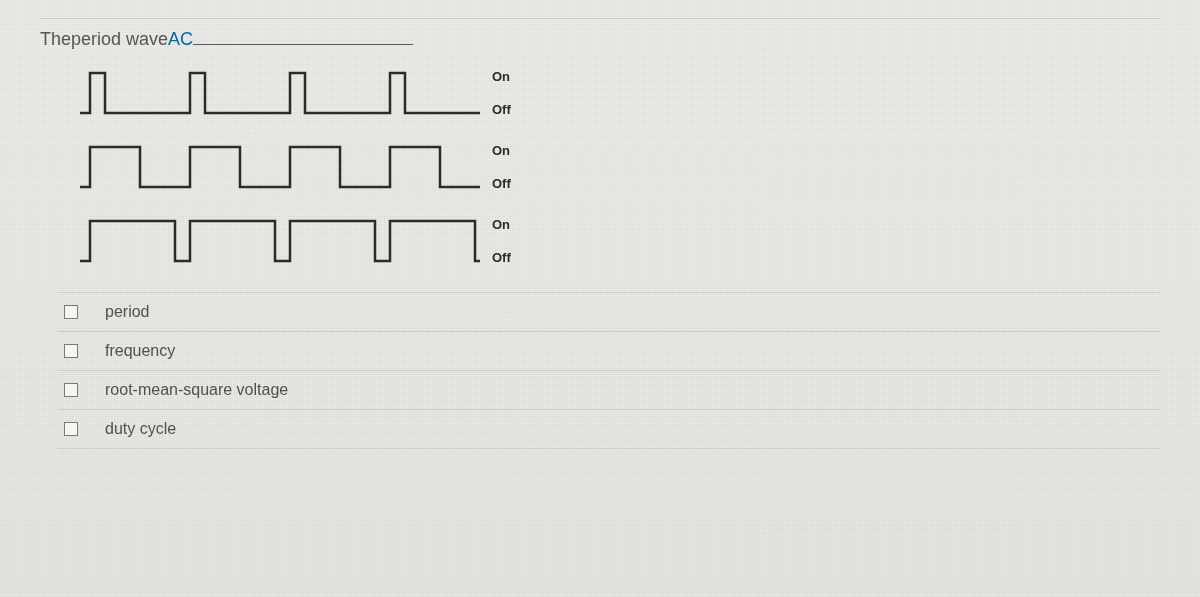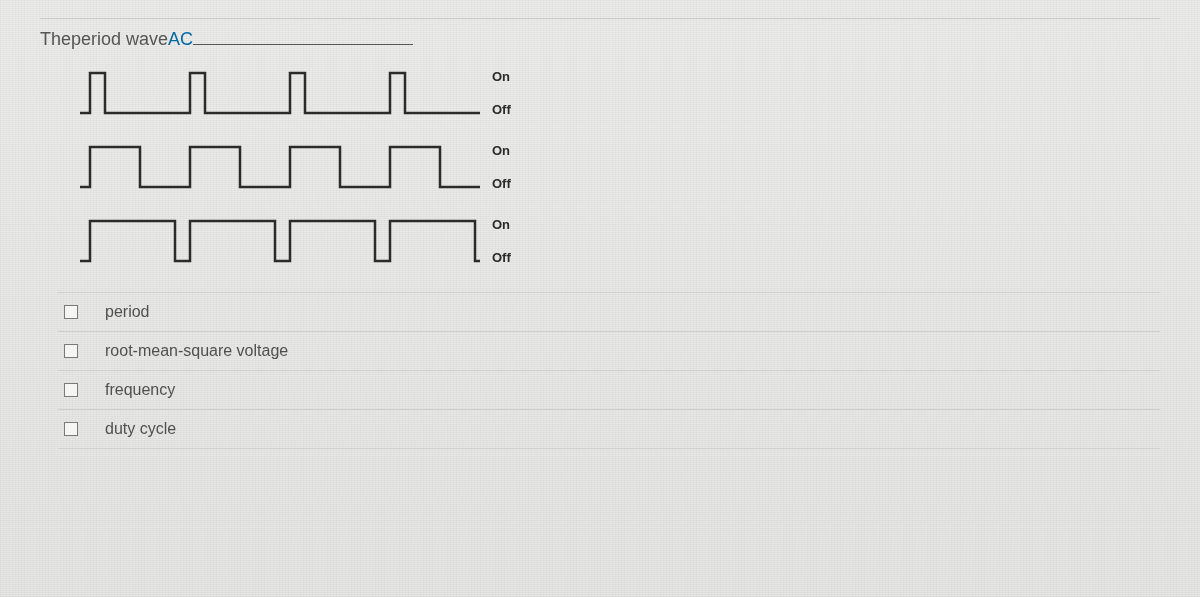--- a/index.html
+++ b/index.html
@@ -139,25 +139,25 @@
 
   </div>
 
   <div class="options">
     <div class="opt">
       <span class="cb"></span>
       <span>period</span>
     </div>
     <div class="opt">
       <span class="cb"></span>
-      <span>root-mean-square voltage</span>
+      <span>frequency</span>
     </div>
     <div class="opt">
       <span class="cb"></span>
-      <span>frequency</span>
+      <span>root-mean-square voltage</span>
     </div>
     <div class="opt">
       <span class="cb"></span>
       <span>duty cycle</span>
     </div>
   </div>
 
 </div>
 
 </body></html>

